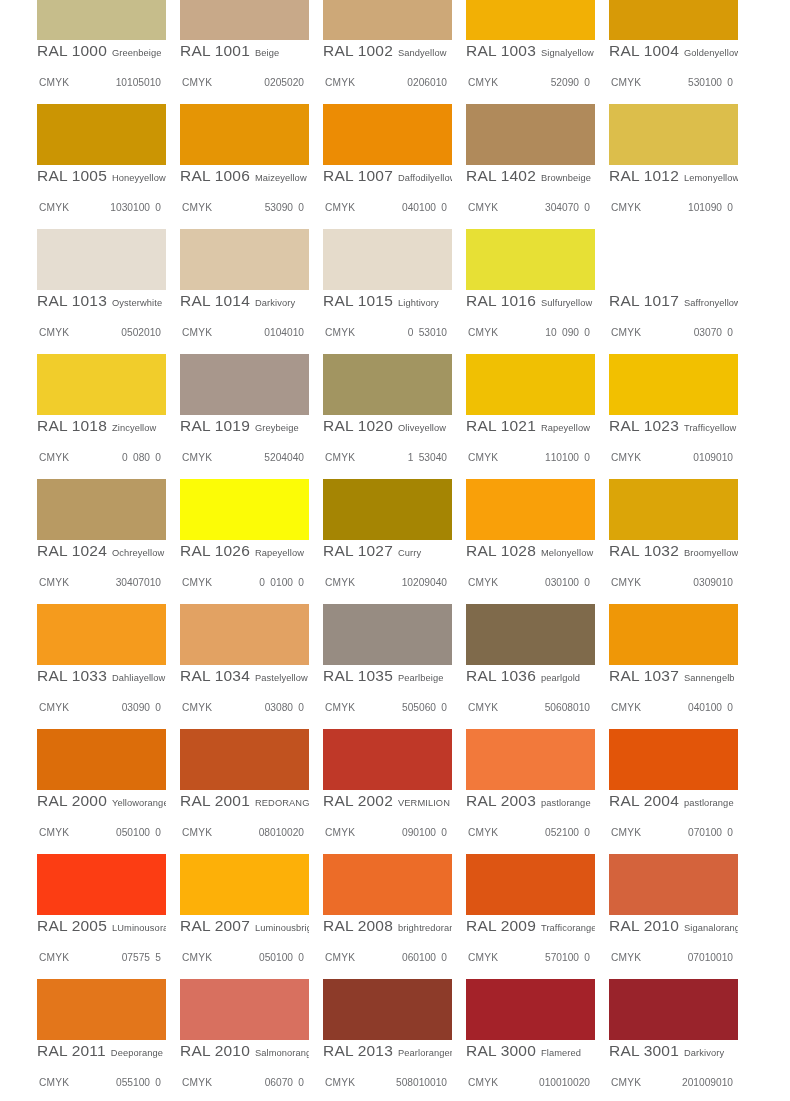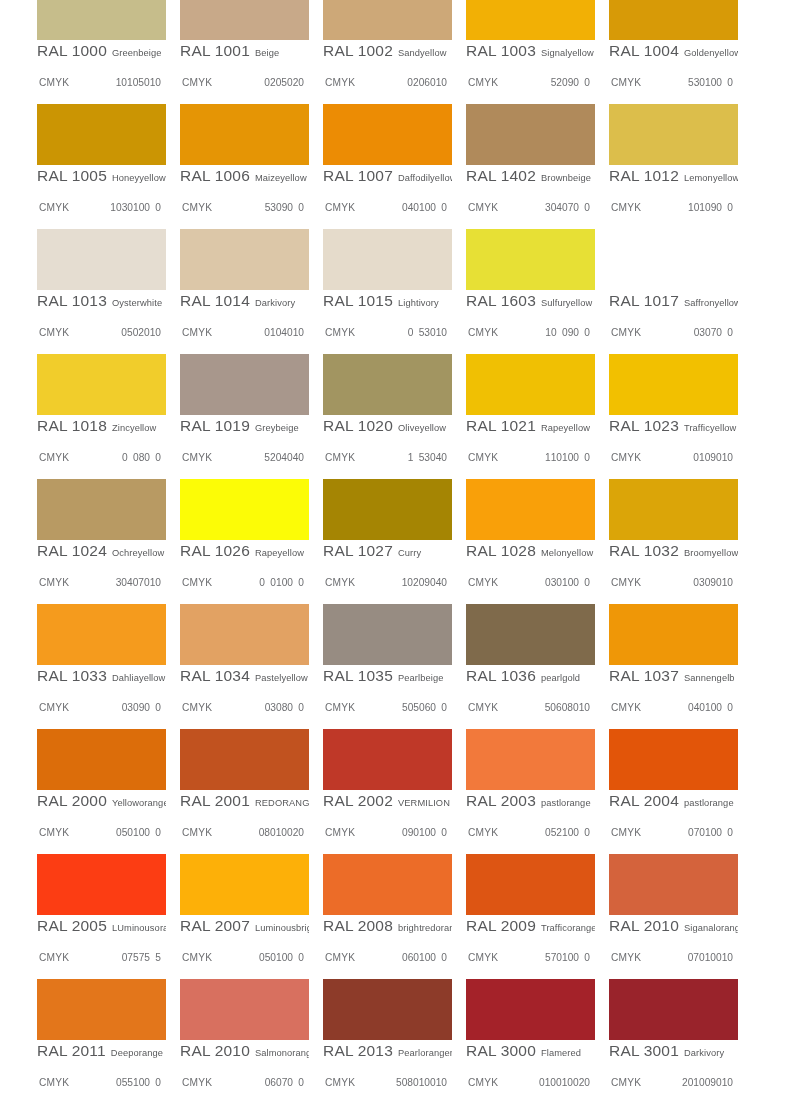--- a/index.html
+++ b/index.html
@@ -328,21 +328,21 @@
               <span>30</span>
               <span>10</span>
             </span>
           </div>
         </div>
       </div>
       <div class="ral-cell">
         <div class="swatch" style="background: rgb(231, 224, 53);"></div>
         <div class="cell-text">
           <div class="name-row">
-            <span class="ral-code">RAL 1603</span>
+            <span class="ral-code">RAL 1016</span>
             <span class="ral-name">Sulfuryellow</span>
           </div>
           <div class="cmyk-row">
             <span class="cmyk-label">CMYK</span>
             <span class="cmyk-vals">
               <span>10</span>
               <span>0</span>
               <span>90</span>
               <span>0</span>
             </span>

